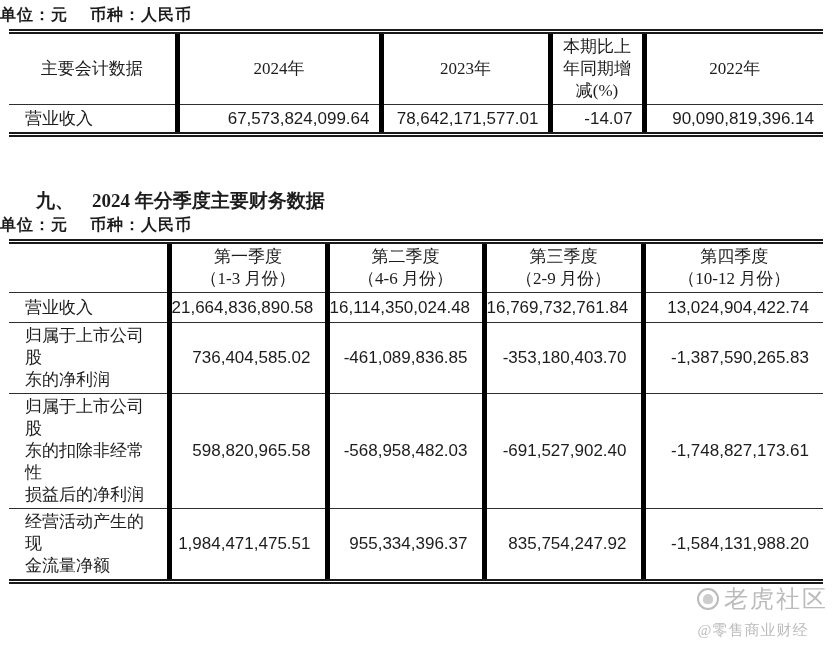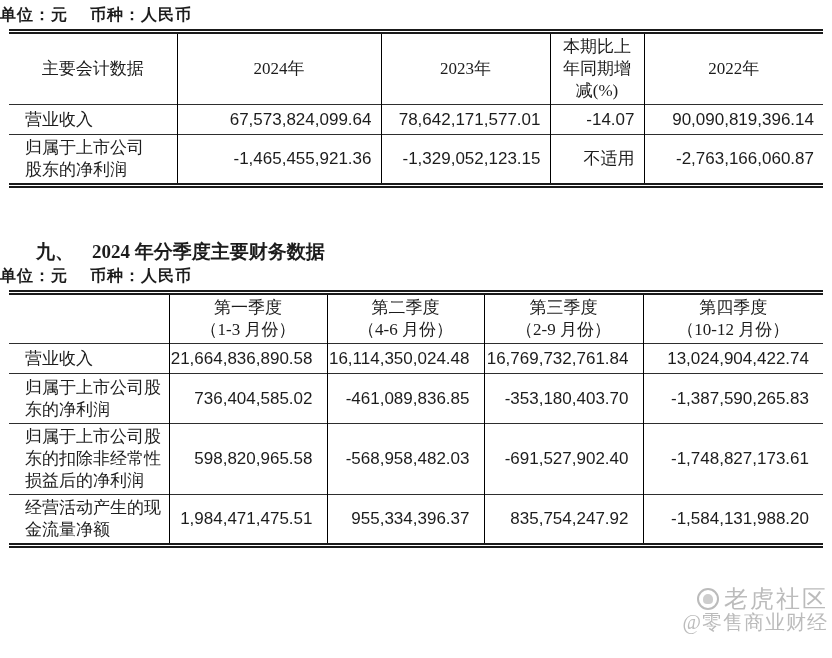--- a/index.html
+++ b/index.html
@@ -17,21 +17,21 @@
   table{
     border-collapse:collapse;table-layout:fixed;
     width:814px;margin-left:9px;
     border-top:5px double #1a1a1a;
     border-bottom:5px double #1a1a1a;
   }
   table.t1{margin-top:4px;}
   table.t2{margin-top:4px;}
   th,td{
     vertical-align:middle;font-size:17px;line-height:22px;
-    border-left:1px solid #000000;padding:2px 0;
+    border-left:5px solid #000000;padding:2px 0;
   }
   th:first-child,td:first-child{border-left:none;}
   thead tr{border-bottom:1px solid #2e2e2e;}
   tbody tr + tr{border-top:1px solid #2e2e2e;}
   th{
     font-weight:normal;text-align:center;white-space:pre-line;
   }
   td.label{
     text-align:left;padding-left:16px;padding-right:6px;
     white-space:pre-line;
@@ -60,21 +60,21 @@
   .wm-logo{
     display:inline-block;width:18px;height:18px;border-radius:50%;
     border:2px solid rgba(145,145,145,0.62);margin-right:5px;
     position:relative;flex:0 0 auto;
   }
   .wm-logo::after{
     content:"";position:absolute;left:4px;top:4px;width:10px;height:10px;
     border-radius:50% 50% 40% 40%;background:rgba(145,145,145,0.45);
   }
   .wm-account{
-    font-size:20px;letter-spacing:1px;margin-top:0;line-height:20px;
+    font-size:15px;letter-spacing:1px;margin-top:8px;line-height:20px;text-align:center;
   }
 </style>
 </head>
 <body>
 
 <div class="unit-note first">单位：元　 币种：人民币</div>
 
 <table class="t1">
   <colgroup>
     <col style="width:168px">
@@ -94,28 +94,20 @@
       <th>2022年</th>
     </tr>
   </thead>
   <tbody>
     <tr style="height:30px">
       <td class="label">营业收入</td>
       <td class="num">67,573,824,099.64</td>
       <td class="num">78,642,171,577.01</td>
       <td class="num">-14.07</td>
       <td class="num">90,090,819,396.14</td>
-    </tr>
-    <tr style="height:50px">
-      <td class="label">归属于上市公司
-股东的净利润</td>
-      <td class="num">-1,465,455,921.36</td>
-      <td class="num">-1,329,052,123.15</td>
-      <td class="num cjk-val">不适用</td>
-      <td class="num">-2,763,166,060.87</td>
     </tr>
   </tbody>
 </table>
 
 <div class="section-heading">
   <span class="idx">九、</span><span>2024 年分季度主要财务数据</span>
 </div>
 
 <div class="unit-note second">单位：元　 币种：人民币</div>
 

